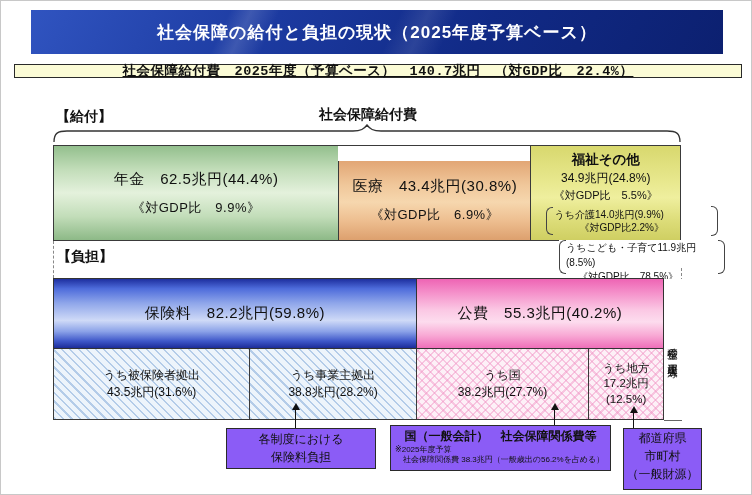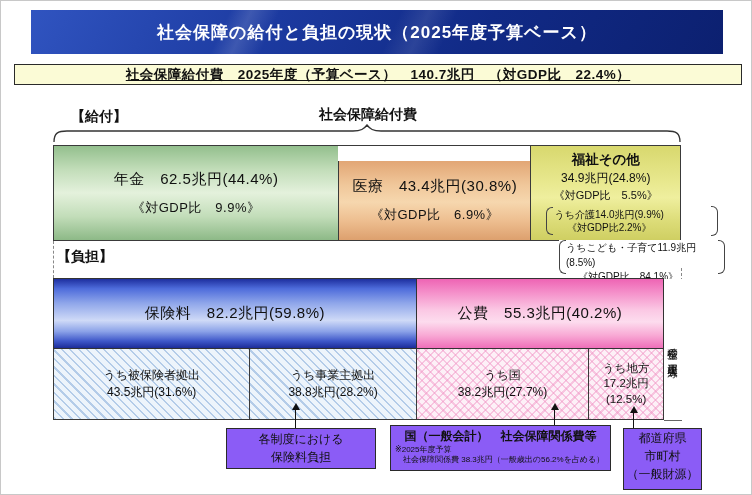--- a/index.html
+++ b/index.html
@@ -9,41 +9,41 @@
 
   
   .title-bar{left:30px;top:9px;width:692px;height:44px;
     background:
       linear-gradient(115deg, transparent 28%, rgba(255,255,255,.14) 31%, transparent 35%, transparent 52%, rgba(255,255,255,.10) 56%, transparent 60%),
       linear-gradient(120deg,#3054c0 0%,#1c3aa0 35%,#112a86 65%,#0c2070 100%);
     display:flex;align-items:center;justify-content:center;}
   .title-bar span{color:#fff;font-weight:bold;font-size:17px;letter-spacing:1px;}
 
   
-  .summary-box{left:13px;top:63px;width:728px;height:21px;background:#fbfbd6;border:1px solid #2a2a2a;
-    display:flex;align-items:center;justify-content:center;}
+  .summary-box{left:13px;top:63px;width:728px;height:14px;background:#fbfbd6;border:1px solid #2a2a2a;
+    display:flex;align-items:center;justify-content:center;font-family:Liberation Mono, monospace;}
   .summary-box span{font-size:13.5px;font-weight:bold;text-decoration:underline;letter-spacing:.5px;}
 
   .section-label{font-size:14px;font-weight:bold;}
   .bar-title{font-size:14px;font-weight:bold;text-align:center;}
 
   
   .benefit-bar{left:52px;top:144px;width:628px;height:96px;border:1px solid #3a3a3a;display:flex;}
   .seg{box-sizing:border-box;display:flex;flex-direction:column;align-items:center;justify-content:center;}
   .seg+.seg{border-left:1px solid #3a3a3a;}
   .seg-pension{width:285px;background:linear-gradient(180deg,#93bf8d 0%,#c2ddb9 25%,#e4f1dc 50%,#c2ddb9 75%,#8db987 100%);}
   .seg-medical{width:193px;background:linear-gradient(180deg,#e2a675 0%,#f0c79a 30%,#f6d7ae 52%,#eebf91 75%,#dda06e 100%);margin-top:15px;}
   .seg-welfare{width:150px;background:linear-gradient(180deg,#d8d86e 0%,#e8e88e 38%,#efef9e 55%,#dcdc78 80%,#cfcf62 100%);justify-content:flex-start;padding-top:5px;}
   .seg-main{font-size:15px;letter-spacing:.5px;}
   .seg-gdp{font-size:13px;margin-top:10px;letter-spacing:.5px;}
   .welf-title{font-size:13.5px;font-weight:bold;}
   .welf-value{font-size:12px;margin-top:1px;}
   .welf-gdp{font-size:11px;margin-top:1px;}
   .kaigo{display:flex;align-items:stretch;margin-top:4px;}
-  .kaigo-txt{font-size:10px;line-height:1.3;text-align:center;padding:1px 2px;}
+  .kaigo-txt{font-size:10px;line-height:1.3;text-align:right;padding:1px 2px;}
 
   .bracket-l{width:6px;border:1px solid #444;border-right:none;border-radius:6px 0 0 6px;}
   .bracket-r{width:6px;border:1px solid #444;border-left:none;border-radius:0 6px 6px 0;}
 
   .kaigo-outer-bracket{left:710px;top:205px;width:7px;height:30px;}
   .kodomo{left:558px;top:239px;width:166px;height:34px;display:flex;align-items:stretch;background:#fff;}
   .kodomo-txt{flex:1;font-size:10px;line-height:1.45;padding-top:1px;}
   .kodomo-txt .l2{padding-left:12px;}
 
   .dashed-v{width:0;border-left:1px dashed #888;}
@@ -90,21 +90,21 @@
 <div class="page">
 
   <div class="abs title-bar">
     <span>社会保障の給付と負担の現状（2025年度予算ベース）</span>
   </div>
 
   <div class="abs summary-box">
     <span>社会保障給付費　2025年度（予算ベース）　140.7兆円　（対GDP比　22.4%）</span>
   </div>
 
-  <div class="abs section-label" style="left:70px;top:107px;">【給付】</div>
+  <div class="abs section-label" style="left:55px;top:107px;">【給付】</div>
   <div class="abs bar-title" style="left:297px;top:105px;width:140px;">社会保障給付費</div>
 
   <svg class="abs" style="left:52px;top:123px;" width="628" height="19">
     <path d="M1,18 C1,9 5,7 14,7 L300,7 C308,7 311,5 314,1 C317,5 320,7 328,7 L614,7 C623,7 627,9 627,18" fill="none" stroke="#333" stroke-width="1.3"></path>
   </svg>
 
   <div class="abs benefit-bar">
     <div class="seg seg-pension">
       <div class="seg-main">年金　62.5兆円(44.4%)</div>
       <div class="seg-gdp">《対GDP比　9.9%》</div>
@@ -126,21 +126,21 @@
       </div>
     </div>
   </div>
 
   <div class="abs bracket-r kaigo-outer-bracket"></div>
 
   <div class="abs kodomo">
     <div class="bracket-l"></div>
     <div class="kodomo-txt">
       <div>うちこども・子育て11.9兆円(8.5%)</div>
-      <div class="l2">《対GDP比　84.1%》</div>
+      <div class="l2">《対GDP比　78.5%》</div>
     </div>
     <div class="bracket-r"></div>
   </div>
 
   <div class="abs dashed-v" style="left:52px;top:240px;height:37px;"></div>
   <div class="abs dashed-v" style="left:680px;top:267px;height:153px;"></div>
 
   <div class="abs section-label" style="left:56px;top:247px;">【負担】</div>
 
   <div class="abs burden-bar">

